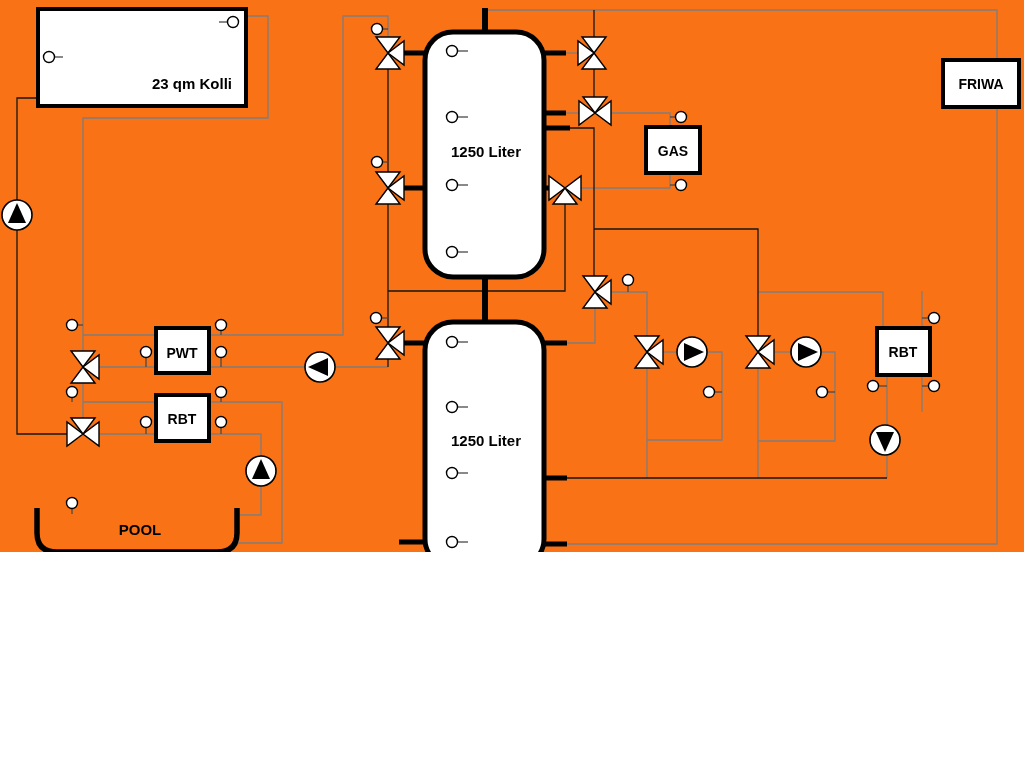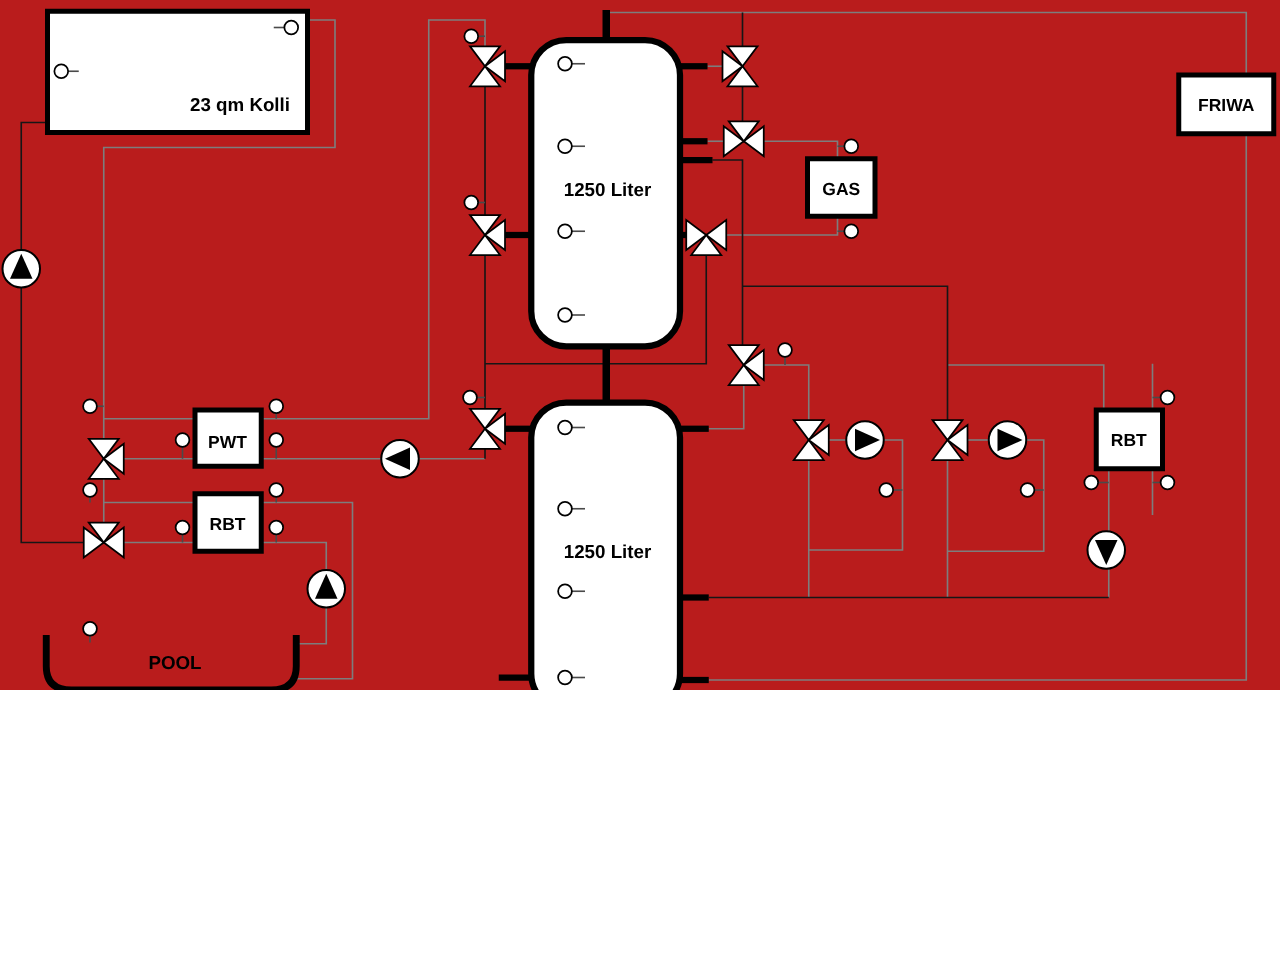--- a/index.html
+++ b/index.html
@@ -1,17 +1,17 @@
 <!DOCTYPE html>
 <html><head>
 <meta charset="utf-8">
 <style>
   html,body{margin:0;padding:0;background:#fff;}
   body{font-family:"Liberation Sans", sans-serif;}
-  .canvas{position:relative;width:1024px;height:552px;background:#b91c1c;overflow:hidden;}
+  .canvas{position:relative;width:1024px;height:552px;background:#f97316;overflow:hidden;}
   svg{display:block;}
   .pg{stroke:#7d7d7d;stroke-width:1.3;fill:none;}
   .pd{stroke:#161616;stroke-width:1.3;fill:none;}
   .stub{stroke:#000;stroke-width:5;fill:none;}
   .stubv{stroke:#000;stroke-width:6;fill:none;}
   .tank{fill:#fff;stroke:#000;stroke-width:5;}
   .box{fill:#fff;stroke:#000;stroke-width:4;}
   .pool{fill:none;stroke:#000;stroke-width:5.5;}
   .valve{fill:#fff;stroke:#000;stroke-width:1.4;stroke-linejoin:miter;}
   .pumpc{fill:#fff;stroke:#000;stroke-width:1.6;}

